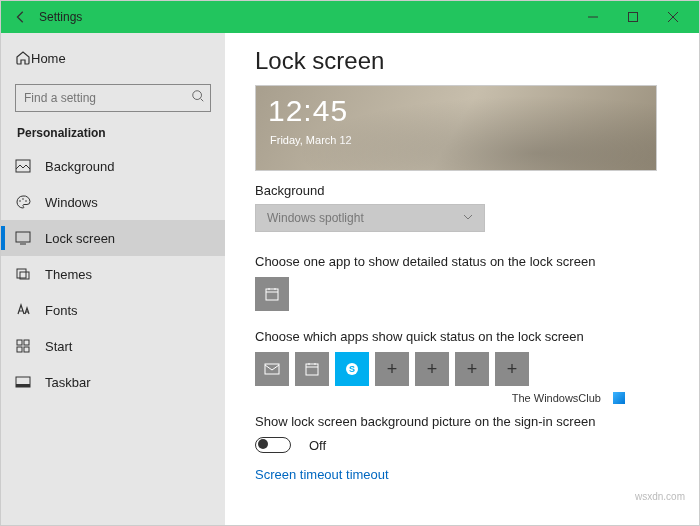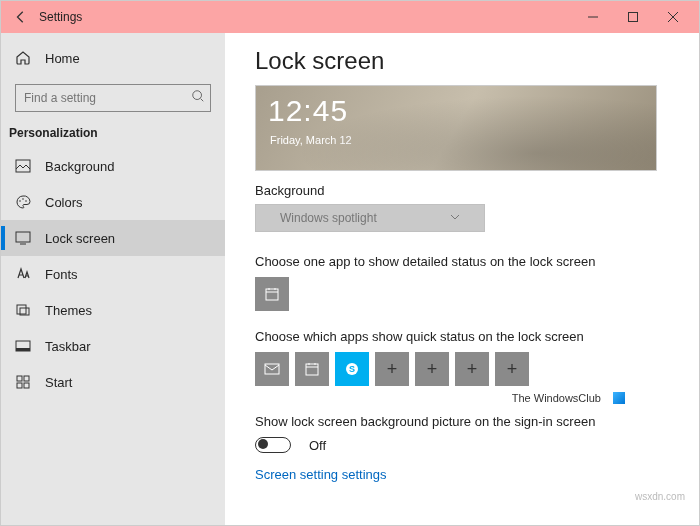--- a/index.html
+++ b/index.html
@@ -1,42 +1,42 @@
 <!DOCTYPE html>
 <html><head>
 <meta charset="utf-8">
 <style>
   * { box-sizing: border-box; margin: 0; padding: 0; font-family: "Segoe UI", Arial, sans-serif; }
   body { background: #fff; width: 700px; height: 526px; overflow: hidden; border: 1px solid #ccc; position: relative; }
-  .titlebar { height: 32px; display: flex; align-items: center; padding: 0 6px 0 6px; background: #fca5a5; }
+  .titlebar { height: 32px; display: flex; align-items: center; padding: 0 6px 0 6px; background: #22c55e; }
   .titlebar .back { width: 28px; display:flex; align-items:center; justify-content:center; color:#333; }
   .titlebar .title { font-size: 12px; color:#222; margin-left:4px; }
   .titlebar .spacer { flex:1; }
   .winbtn { width: 40px; height:32px; display:flex; align-items:center; justify-content:center; color:#333; }
   .winbtn svg { width:10px; height:10px; }
   .container { display:flex; height: calc(100% - 32px); }
   .sidebar { width: 224px; background:#e6e6e6; padding: 8px 0 0 0; font-size:13px; color:#222; }
-  .home { display:flex; align-items:center; padding: 8px 14px; gap:14px; }
+  .home { display:flex; align-items:center; padding: 8px 14px; gap:0; }
   .search-wrap { padding: 8px 14px 10px 14px; }
   .search { position:relative;border-radius:8px; }
   .search input { width:100%; border:1px solid #888; background:#e6e6e6; padding:6px 26px 6px 8px; font-size:12px; color:#666; outline:none; }
   .search .sicon { position:absolute; right:6px; top:5px; color:#555; }
-  .section-label { padding: 4px 14px 8px 8px; font-size:12px; font-weight:600; }
+  .section-label { padding: 4px 14px 8px 16px; font-size:12px; font-weight:600; }
   .nav-item { display:flex; align-items:center; gap:14px; padding:10px 14px; cursor:default; }
   .nav-item.active { background:#d0d0d0; position:relative; }
   .nav-item.active::before { content:""; position:absolute; left:0; top:6px; bottom:6px; width:4px; background:#0078d7; }
   .nav-item .nicon { width:16px; display:flex; align-items:center; justify-content:center; color:#333; }
   .main { flex:1; padding: 14px 30px 10px 30px; overflow:auto; font-size:13px; color:#222; }
   .main h1 { font-size:24px; font-weight:400; margin-bottom:10px; }
   .preview { width:402px; height:86px; background:linear-gradient(120deg,#a89f8e,#c7beac,#998f7c); position:relative; border:1px solid #ccc; margin-bottom:12px; overflow:hidden; }
   .preview::after{ content:""; position:absolute; inset:0; background: radial-gradient(ellipse at 70% 80%, rgba(0,0,0,.18), transparent 60%); }
   .preview .time { position:absolute; left:12px; top:8px; color:#fff; font-size:30px; font-weight:300; letter-spacing:1px; }
   .preview .date { position:absolute; left:14px; top:48px; color:#fff; font-size:11px; }
   .field-label { font-size:13px; margin-bottom:6px; }
-  .dropdown { width:230px; display:flex; align-items:center; justify-content:space-between; background:#c9c9c9; color:#777; padding:6px 24px; border:1px solid #c0c0c0; margin-bottom:22px; font-size:12px; }
+  .dropdown { width:230px; display:flex; align-items:center; justify-content:space-between; background:#c9c9c9; color:#777; padding:6px 11px; border:1px solid #c0c0c0; margin-bottom:22px; font-size:12px; }
   .sublabel { font-size:13px; margin-bottom:8px; }
   .tile-row { display:flex; gap:6px; margin-bottom:18px; }
   .tile { width:34px; height:34px; background:#8a8a8a; display:flex; align-items:center; justify-content:center; color:#fff; }
   .tile.add { color:#333; background:#8a8a8a; font-size:18px; }
   .tile.skype { background:#00aff0; }
   .tile svg { width:16px; height:16px; }
   .credit { text-align:right; font-size:11px; color:#333; margin:-12px 0 10px 0; display:flex; align-items:center; justify-content:flex-end; gap:12px; padding-right:44px;}
   .credit .sq { width:12px; height:12px; background:linear-gradient(135deg,#3cb4ff,#0078d7); display:inline-block; }
   .toggle-row { display:flex; align-items:center; gap:18px; margin-bottom:14px; }
   .toggle { width:36px; height:16px; border:1.5px solid #333; border-radius:10px; position:relative; }
@@ -102,67 +102,67 @@
     </div>
     <div class="nav-item">
       <span class="nicon">
           <svg width="16" height="16" viewBox="0 0 16 16">
             <path d="M8 2a6 6 0 1 0 0 12c1 0 1-1 .3-1.6-.7-.6-.3-1.9.7-1.9H12a3 3 0 0 0 3-3A6 6 0 0 0 8 2z" fill="none" stroke="#333"></path>
             <circle cx="5" cy="7" r=".8" fill="#333"></circle>
             <circle cx="8" cy="5" r=".8" fill="#333"></circle>
             <circle cx="11" cy="7" r=".8" fill="#333"></circle>
           </svg>
         </span>
-      <span>Colors</span>
+      <span>Windows</span>
     </div>
     <div class="nav-item active">
       <span class="nicon">
           <svg width="16" height="16" viewBox="0 0 16 16">
             <rect x="1" y="2" width="14" height="10" fill="none" stroke="#333"></rect>
             <path d="M5 14h6" stroke="#333"></path>
           </svg>
         </span>
       <span>Lock screen</span>
     </div>
     <div class="nav-item">
       <span class="nicon">
           <svg width="16" height="16" viewBox="0 0 16 16">
-            <path d="M3 12L6 3l3 9M4 9h4M10 12l2-6 2 6M10.7 10h2.6" fill="none" stroke="#333" stroke-width="1.2"></path>
-          </svg>
-        </span>
-      <span>Fonts</span>
-    </div>
-    <div class="nav-item">
-      <span class="nicon">
-          <svg width="16" height="16" viewBox="0 0 16 16">
             <rect x="2" y="3" width="9" height="9" fill="none" stroke="#333"></rect>
             <rect x="5" y="6" width="9" height="7" fill="none" stroke="#333"></rect>
           </svg>
         </span>
       <span>Themes</span>
     </div>
     <div class="nav-item">
       <span class="nicon">
           <svg width="16" height="16" viewBox="0 0 16 16">
-            <rect x="1" y="3" width="14" height="10" fill="none" stroke="#333"></rect>
-            <rect x="1" y="10" width="14" height="3" fill="#333"></rect>
-          </svg>
-        </span>
-      <span>Taskbar</span>
+            <path d="M3 12L6 3l3 9M4 9h4M10 12l2-6 2 6M10.7 10h2.6" fill="none" stroke="#333" stroke-width="1.2"></path>
+          </svg>
+        </span>
+      <span>Fonts</span>
     </div>
     <div class="nav-item">
       <span class="nicon">
           <svg width="16" height="16" viewBox="0 0 16 16">
             <rect x="2" y="2" width="5" height="5" fill="none" stroke="#333"></rect>
             <rect x="9" y="2" width="5" height="5" fill="none" stroke="#333"></rect>
             <rect x="2" y="9" width="5" height="5" fill="none" stroke="#333"></rect>
             <rect x="9" y="9" width="5" height="5" fill="none" stroke="#333"></rect>
           </svg>
         </span>
       <span>Start</span>
+    </div>
+    <div class="nav-item">
+      <span class="nicon">
+          <svg width="16" height="16" viewBox="0 0 16 16">
+            <rect x="1" y="3" width="14" height="10" fill="none" stroke="#333"></rect>
+            <rect x="1" y="10" width="14" height="3" fill="#333"></rect>
+          </svg>
+        </span>
+      <span>Taskbar</span>
     </div>
   </div>
 
   <div class="main">
     <h1>Lock screen</h1>
     <div class="preview">
       <div class="time">12:45</div>
       <div class="date">Friday, March 12</div>
     </div>
     <div class="field-label">Background</div>
@@ -223,17 +223,17 @@
     </div>
 
     <div class="sublabel">Show lock screen background picture on the sign-in screen</div>
     <div class="toggle-row">
       <div class="toggle">
           <div class="knob"></div>
         </div>
       <span>Off</span>
     </div>
 
-    <div class="link">Screen setting settings</div>
+    <div class="link">Screen timeout timeout</div>
   </div>
 </div>
 
 <div class="watermark">wsxdn.com</div>
 
 </body></html>

